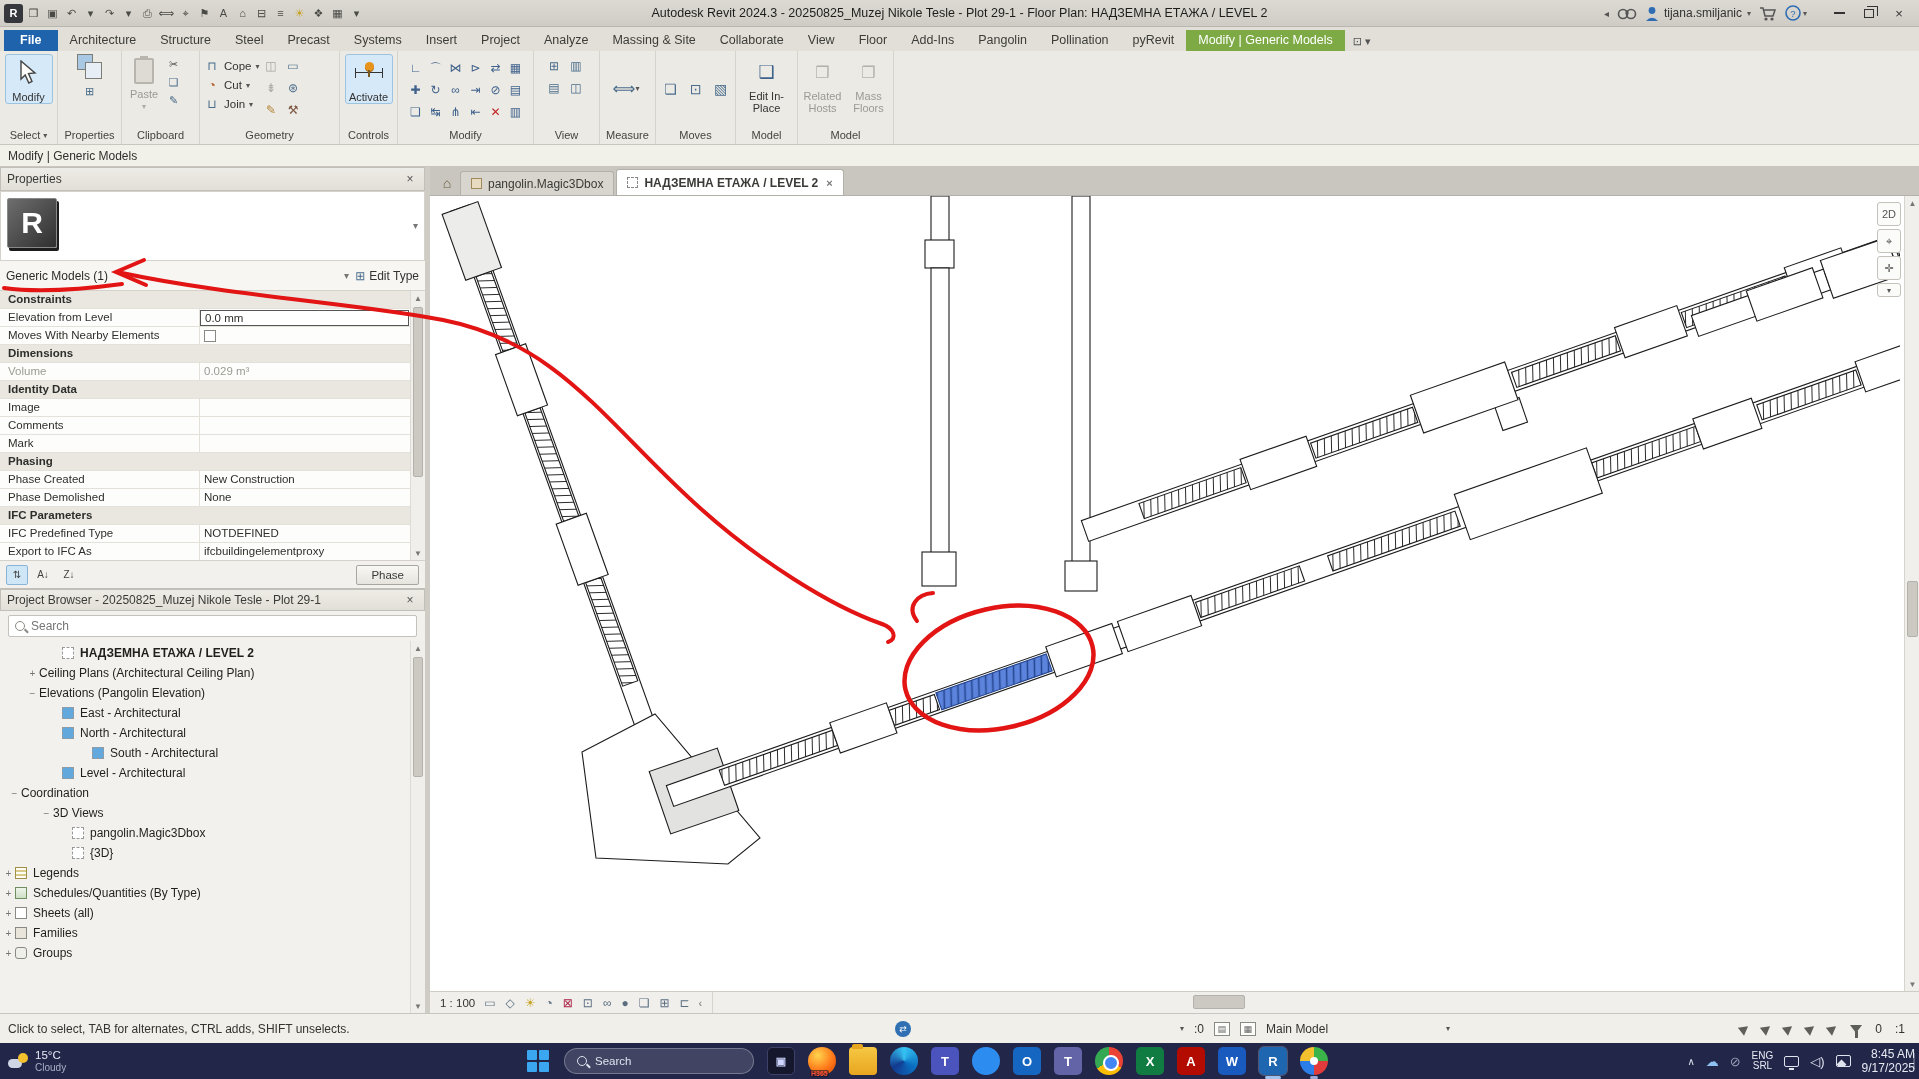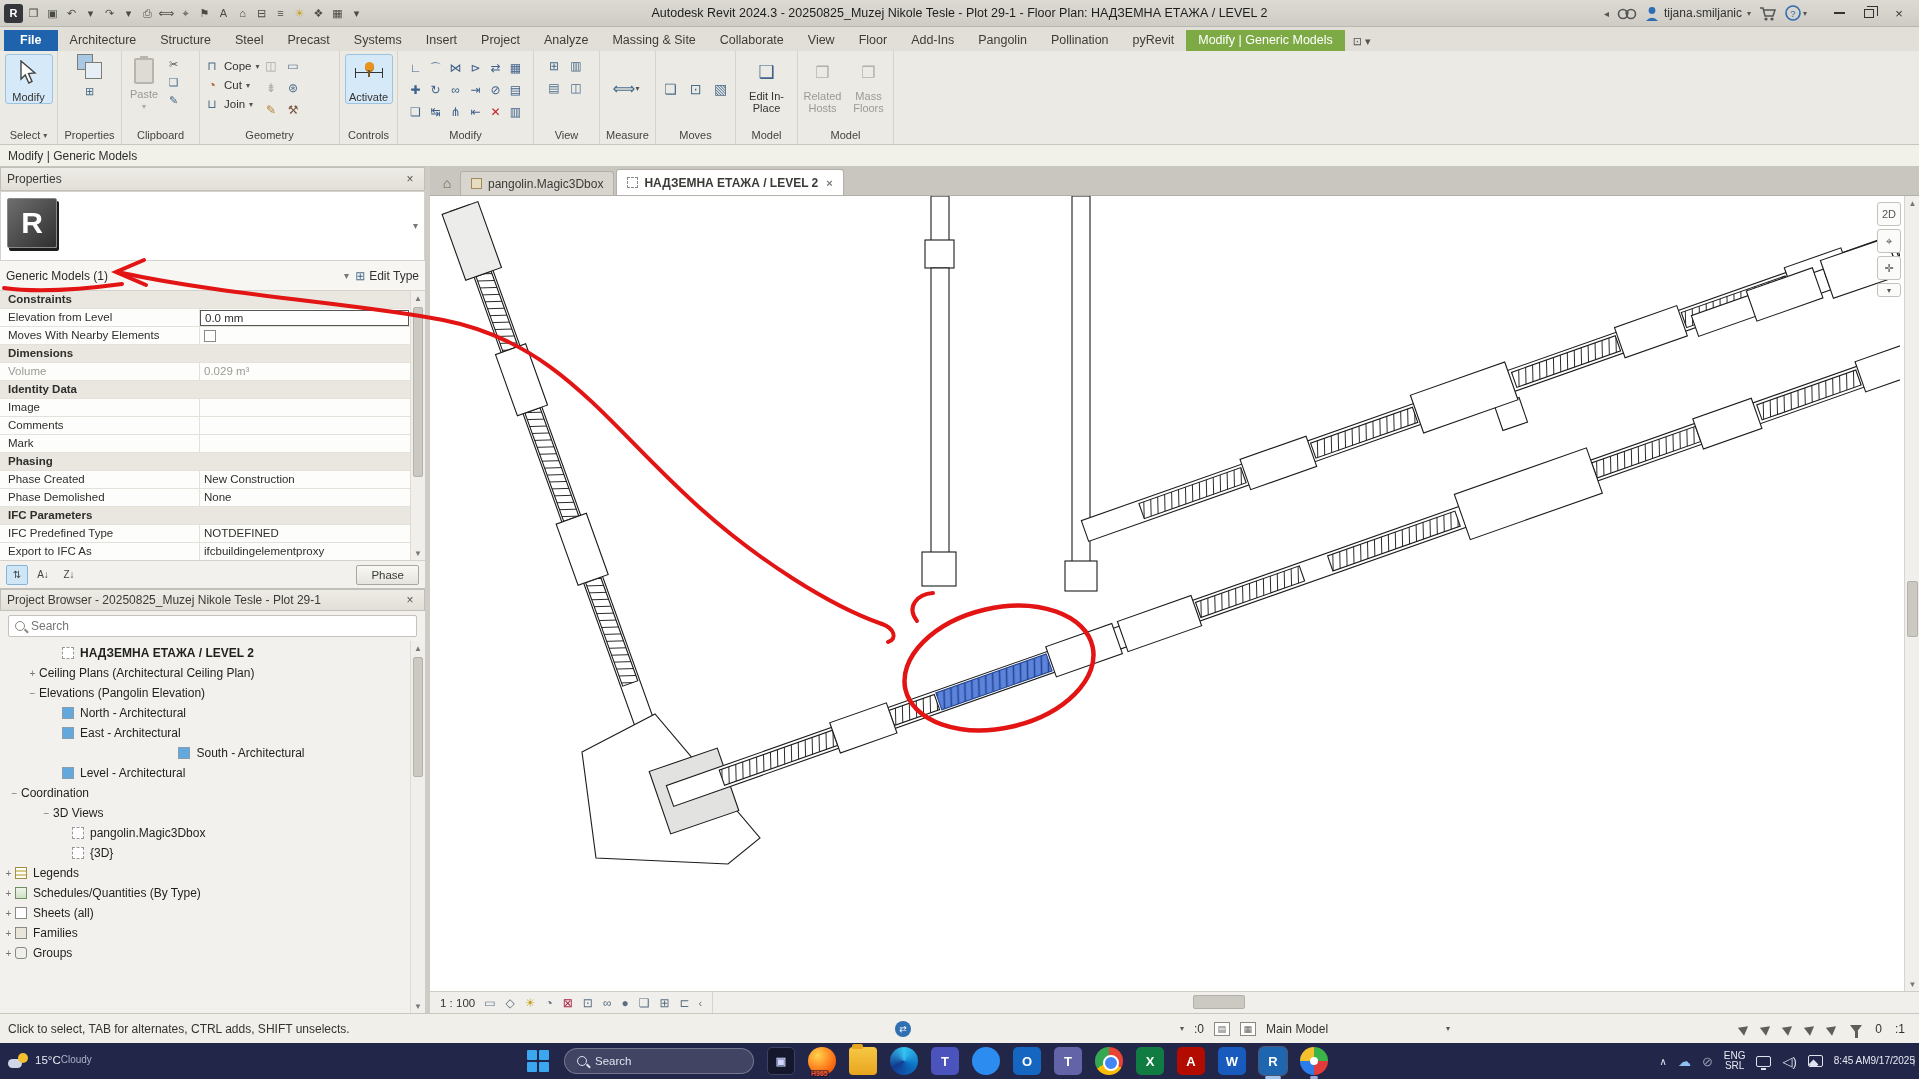--- a/index.html
+++ b/index.html
@@ -146,21 +146,21 @@
 .sb-right{position:absolute;right:14px;display:flex;align-items:center;gap:13px}
 .scur{width:0;height:0;border-top:5px solid transparent;border-bottom:5px solid transparent;border-left:9px solid #5f5f5a;transform:rotate(-38deg)}
 .funnel{width:0;height:0;border-left:6px solid transparent;border-right:6px solid transparent;border-top:8px solid #5f5f5a;position:relative}
 .funnel:after{content:"";position:absolute;left:-1.5px;top:-2px;width:3px;height:7px;background:#5f5f5a}
 
 .taskbar{height:36px;background:#222649;position:relative;display:flex;align-items:center;color:#e8eaf2}
 .weather{position:absolute;left:8px;display:flex;align-items:center;gap:7px}
 .wicon{width:20px;height:16px;position:relative}
 .wicon:before{content:"";position:absolute;left:0;top:6px;width:14px;height:9px;border-radius:7px;background:#cfd6e6}
 .wicon:after{content:"";position:absolute;right:0;top:0;width:10px;height:10px;border-radius:50%;background:#f4c12e}
-.wtxt{display:flex;flex-direction:row;line-height:1.15}
+.wtxt{display:flex;flex-direction:column;line-height:1.15}
 .wtemp{font-size:11.5px}
 .wcond{font-size:10px;color:#aab0c8}
 .centerbar{position:absolute;left:525px;display:flex;align-items:center;gap:13px}
 .startbtn{width:26px;height:26px;display:grid;grid-template-columns:10px 10px;grid-auto-rows:10px;gap:2px;place-content:center}
 .startbtn i{background:#3ba7f0;border-radius:1px}
 .searchpill{width:190px;height:26px;border-radius:13px;background:rgba(255,255,255,.14);border:1px solid rgba(255,255,255,.28);display:flex;align-items:center;gap:8px;padding:0 12px;font-size:11.5px;color:#dfe3ee}
 .searchpill .mag{border-color:#dfe3ee}
 .searchpill .mag:after{background:#dfe3ee}
 .apps{display:flex;align-items:center;gap:13px}
 .tile{width:28px;height:28px;border-radius:5px;display:flex;align-items:center;justify-content:center;font-weight:bold;font-size:13px;color:#fff;position:relative}
@@ -186,21 +186,21 @@
 .tile[data-app="pinwheel"]{background:conic-gradient(#3bb54a 0 25%,#e23b3b 25% 50%,#2b7de9 50% 75%,#f4c12e 75% 100%);border-radius:50%}
 .tile[data-app="pinwheel"]:before{content:"";position:absolute;left:10px;top:10px;width:8px;height:8px;border-radius:50%;background:#fff}
 .tile .badge{position:absolute;bottom:-2px;left:2px;font-size:7px;color:#ff5038;font-weight:bold;background:rgba(20,20,40,.6);padding:0 1px;border-radius:2px}
 .tray{position:absolute;right:4px;display:flex;align-items:center;gap:11px}
 .tray .tico{font-size:13px;color:#dfe3ee;display:flex;align-items:center;justify-content:center}
 .lang{display:flex;flex-direction:column;line-height:1.05;font-size:10px;text-align:center}
 .monitor{width:15px;height:11px;border:1.5px solid #dfe3ee;border-radius:2px;position:relative}
 .monitor:after{content:"";position:absolute;left:4px;bottom:-4px;width:5px;height:2px;background:#dfe3ee}
 .photoic{width:15px;height:12px;border:1.5px solid #dfe3ee;border-radius:2px;position:relative;overflow:hidden}
 .photoic:after{content:"";position:absolute;left:1px;bottom:-2px;width:7px;height:7px;background:#dfe3ee;transform:rotate(45deg)}
-.clock{display:flex;flex-direction:row;align-items:flex-end;line-height:1.2;font-size:10px}
+.clock{display:flex;flex-direction:column;align-items:flex-end;line-height:1.2;font-size:12px}
 .edgebar{position:absolute;right:0;top:6px;bottom:6px;width:2px;background:rgba(255,255,255,.25)}
 
 .overlay{position:absolute;left:0;top:0;width:1919px;height:1079px;pointer-events:none;z-index:40}
 </style>
 </head>
 <body>
 
 <div class="screen" data-name="revit-window">
 
   <div class="titlebar" data-name="title-bar">
@@ -620,31 +620,31 @@
             <div class="trow" data-name="tree-item-ceiling-plans" style="padding-left: 26px;">
             <span class="exp" data-name="tree-expander-icon">+</span>
 
             <span class="tlabel">Ceiling Plans (Architectural Ceiling Plan)</span>
           </div>
             <div class="trow" data-name="tree-item-elevations" style="padding-left: 26px;">
             <span class="exp" data-name="tree-expander-icon">−</span>
 
             <span class="tlabel">Elevations (Pangolin Elevation)</span>
           </div>
+            <div class="trow" data-name="tree-item-east" data-icon="elev" style="padding-left: 62px;">
+
+            <span class="ticon" data-name="view-icon"></span>
+            <span class="tlabel">East - Architectural</span>
+          </div>
             <div class="trow" data-name="tree-item-north" data-icon="elev" style="padding-left: 62px;">
 
             <span class="ticon" data-name="view-icon"></span>
             <span class="tlabel">North - Architectural</span>
           </div>
-            <div class="trow" data-name="tree-item-east" data-icon="elev" style="padding-left: 62px;">
-
-            <span class="ticon" data-name="view-icon"></span>
-            <span class="tlabel">East - Architectural</span>
-          </div>
-            <div class="trow" data-name="tree-item-south" data-icon="elev" style="padding-left: 58px; justify-content: center;">
+            <div class="trow" data-name="tree-item-south" data-icon="elev" style="padding-left: 92px;">
 
             <span class="ticon" data-name="view-icon"></span>
             <span class="tlabel">South - Architectural</span>
           </div>
             <div class="trow" data-name="tree-item-west" data-icon="elev" style="padding-left: 62px;">
 
             <span class="ticon" data-name="view-icon"></span>
             <span class="tlabel">Level - Architectural</span>
           </div>
             <div class="trow" data-name="tree-item-coordination" style="padding-left: 8px;">

